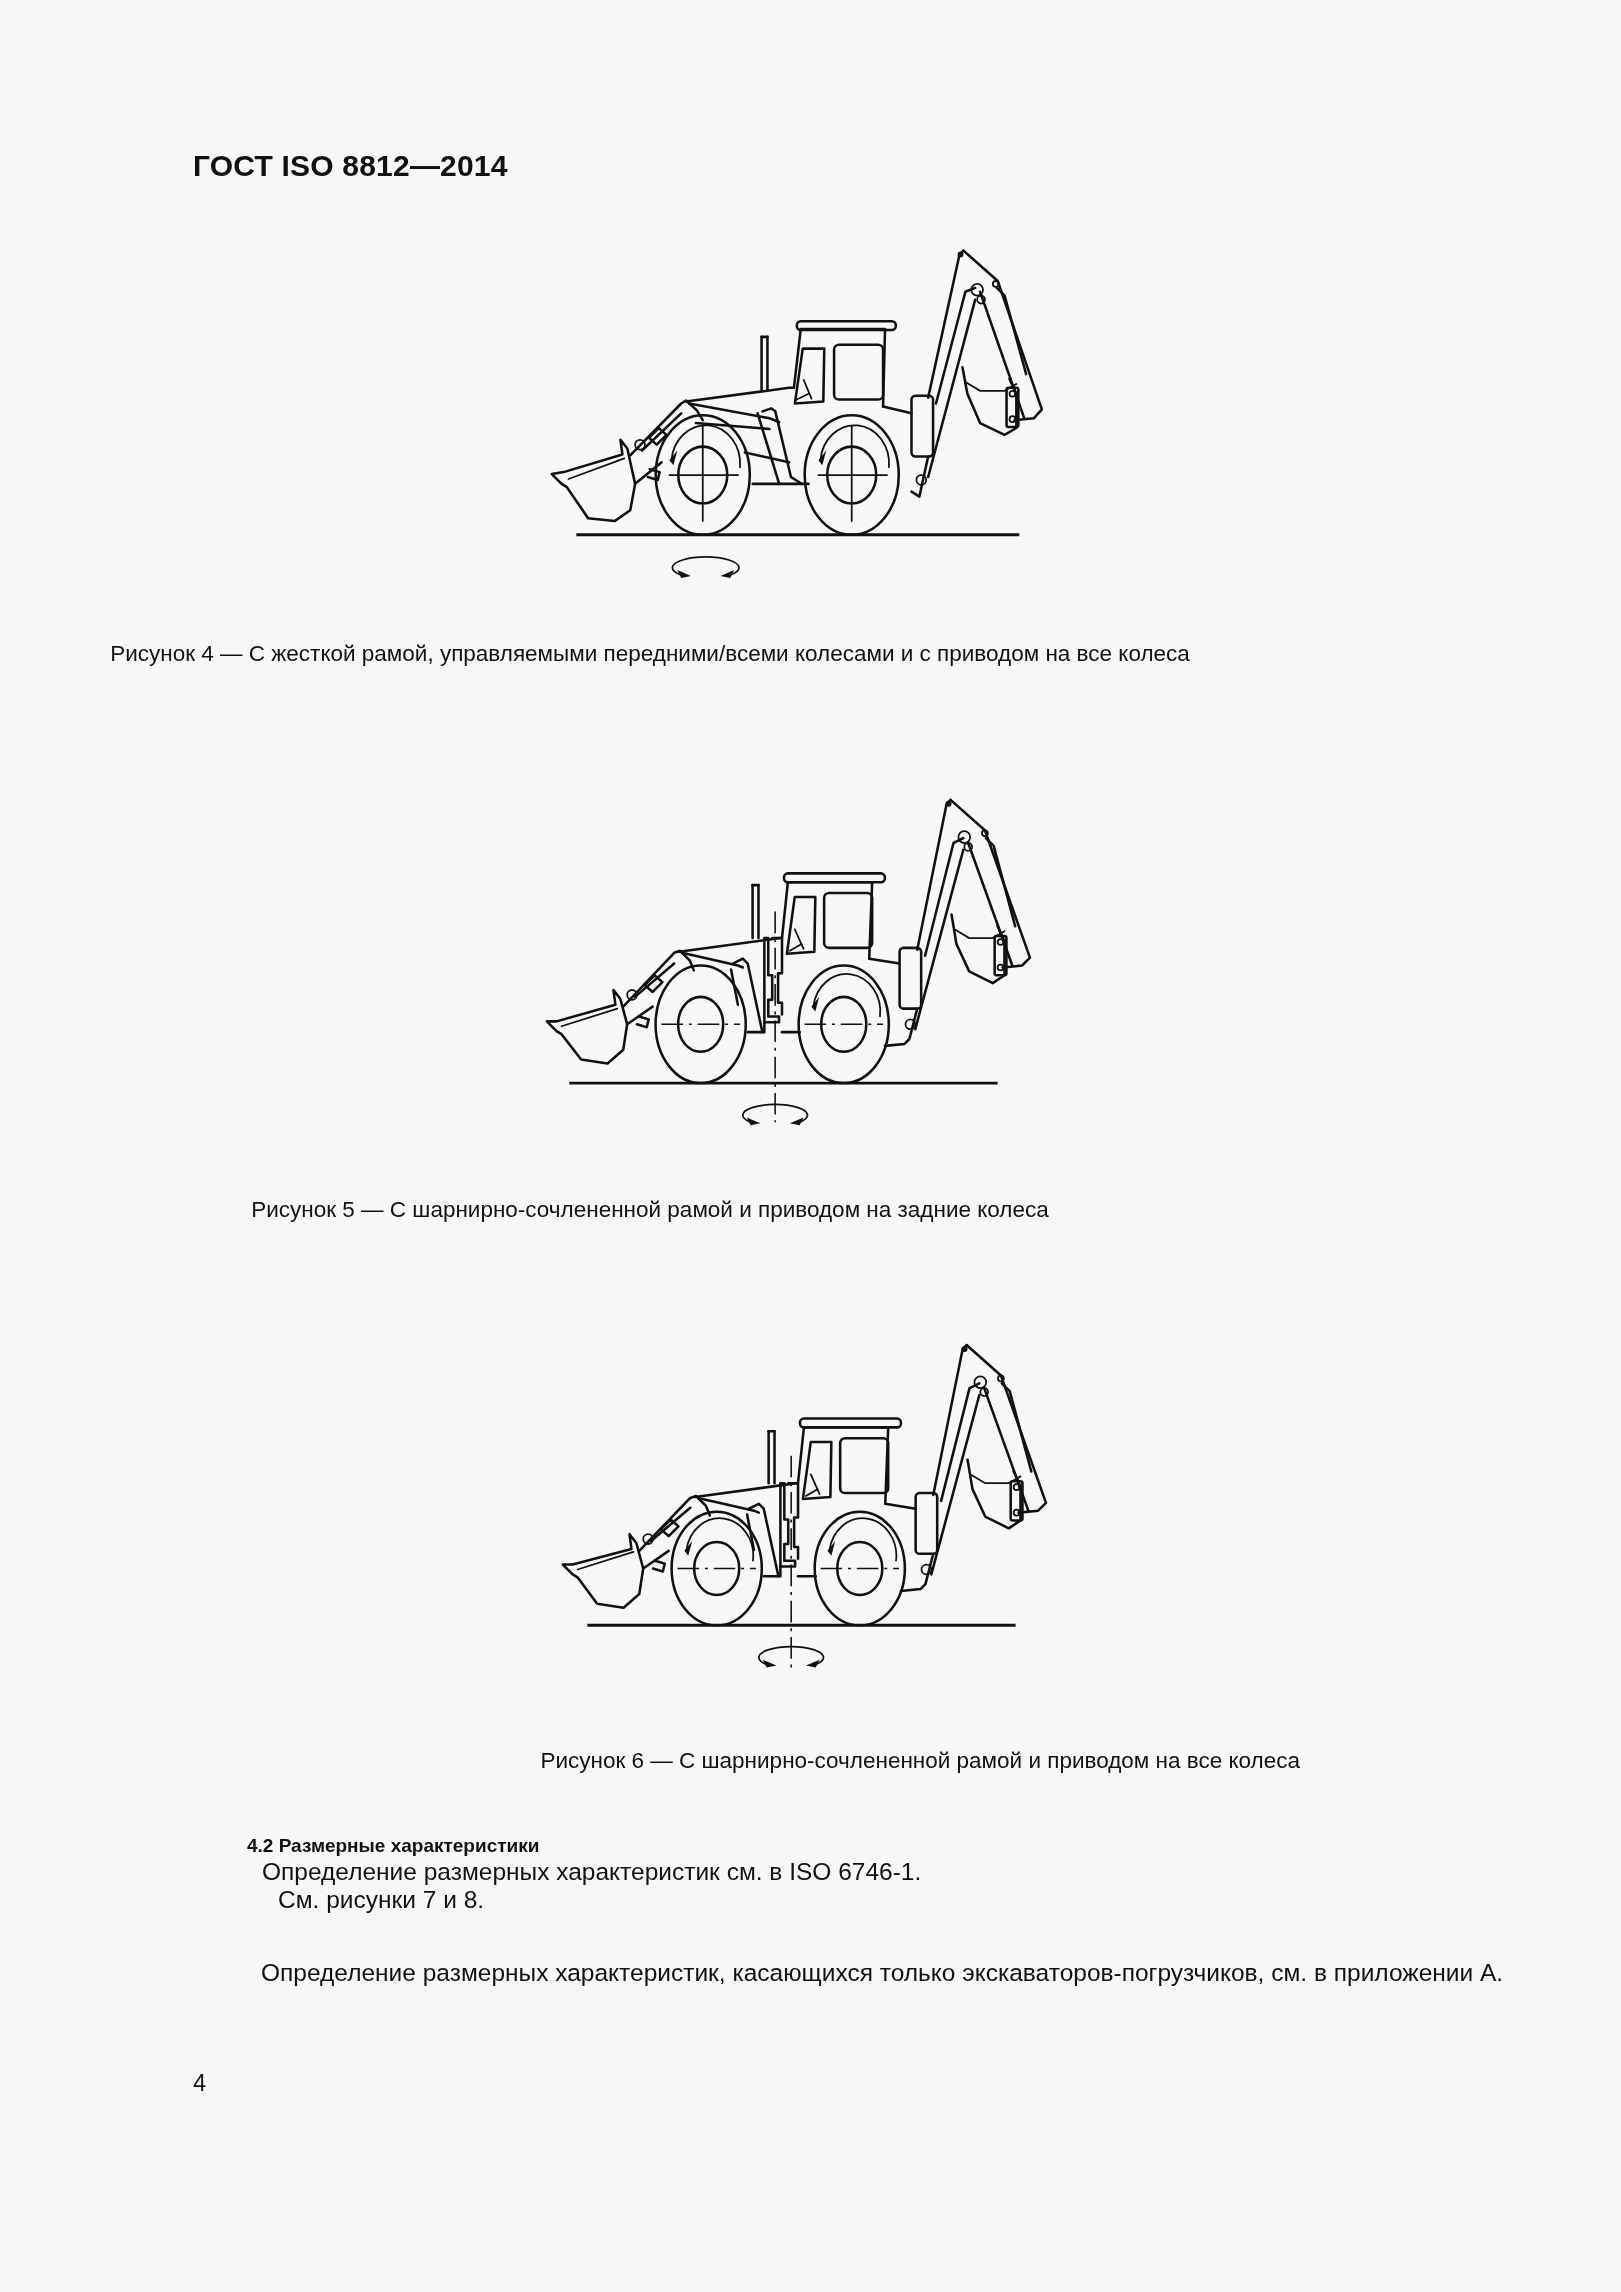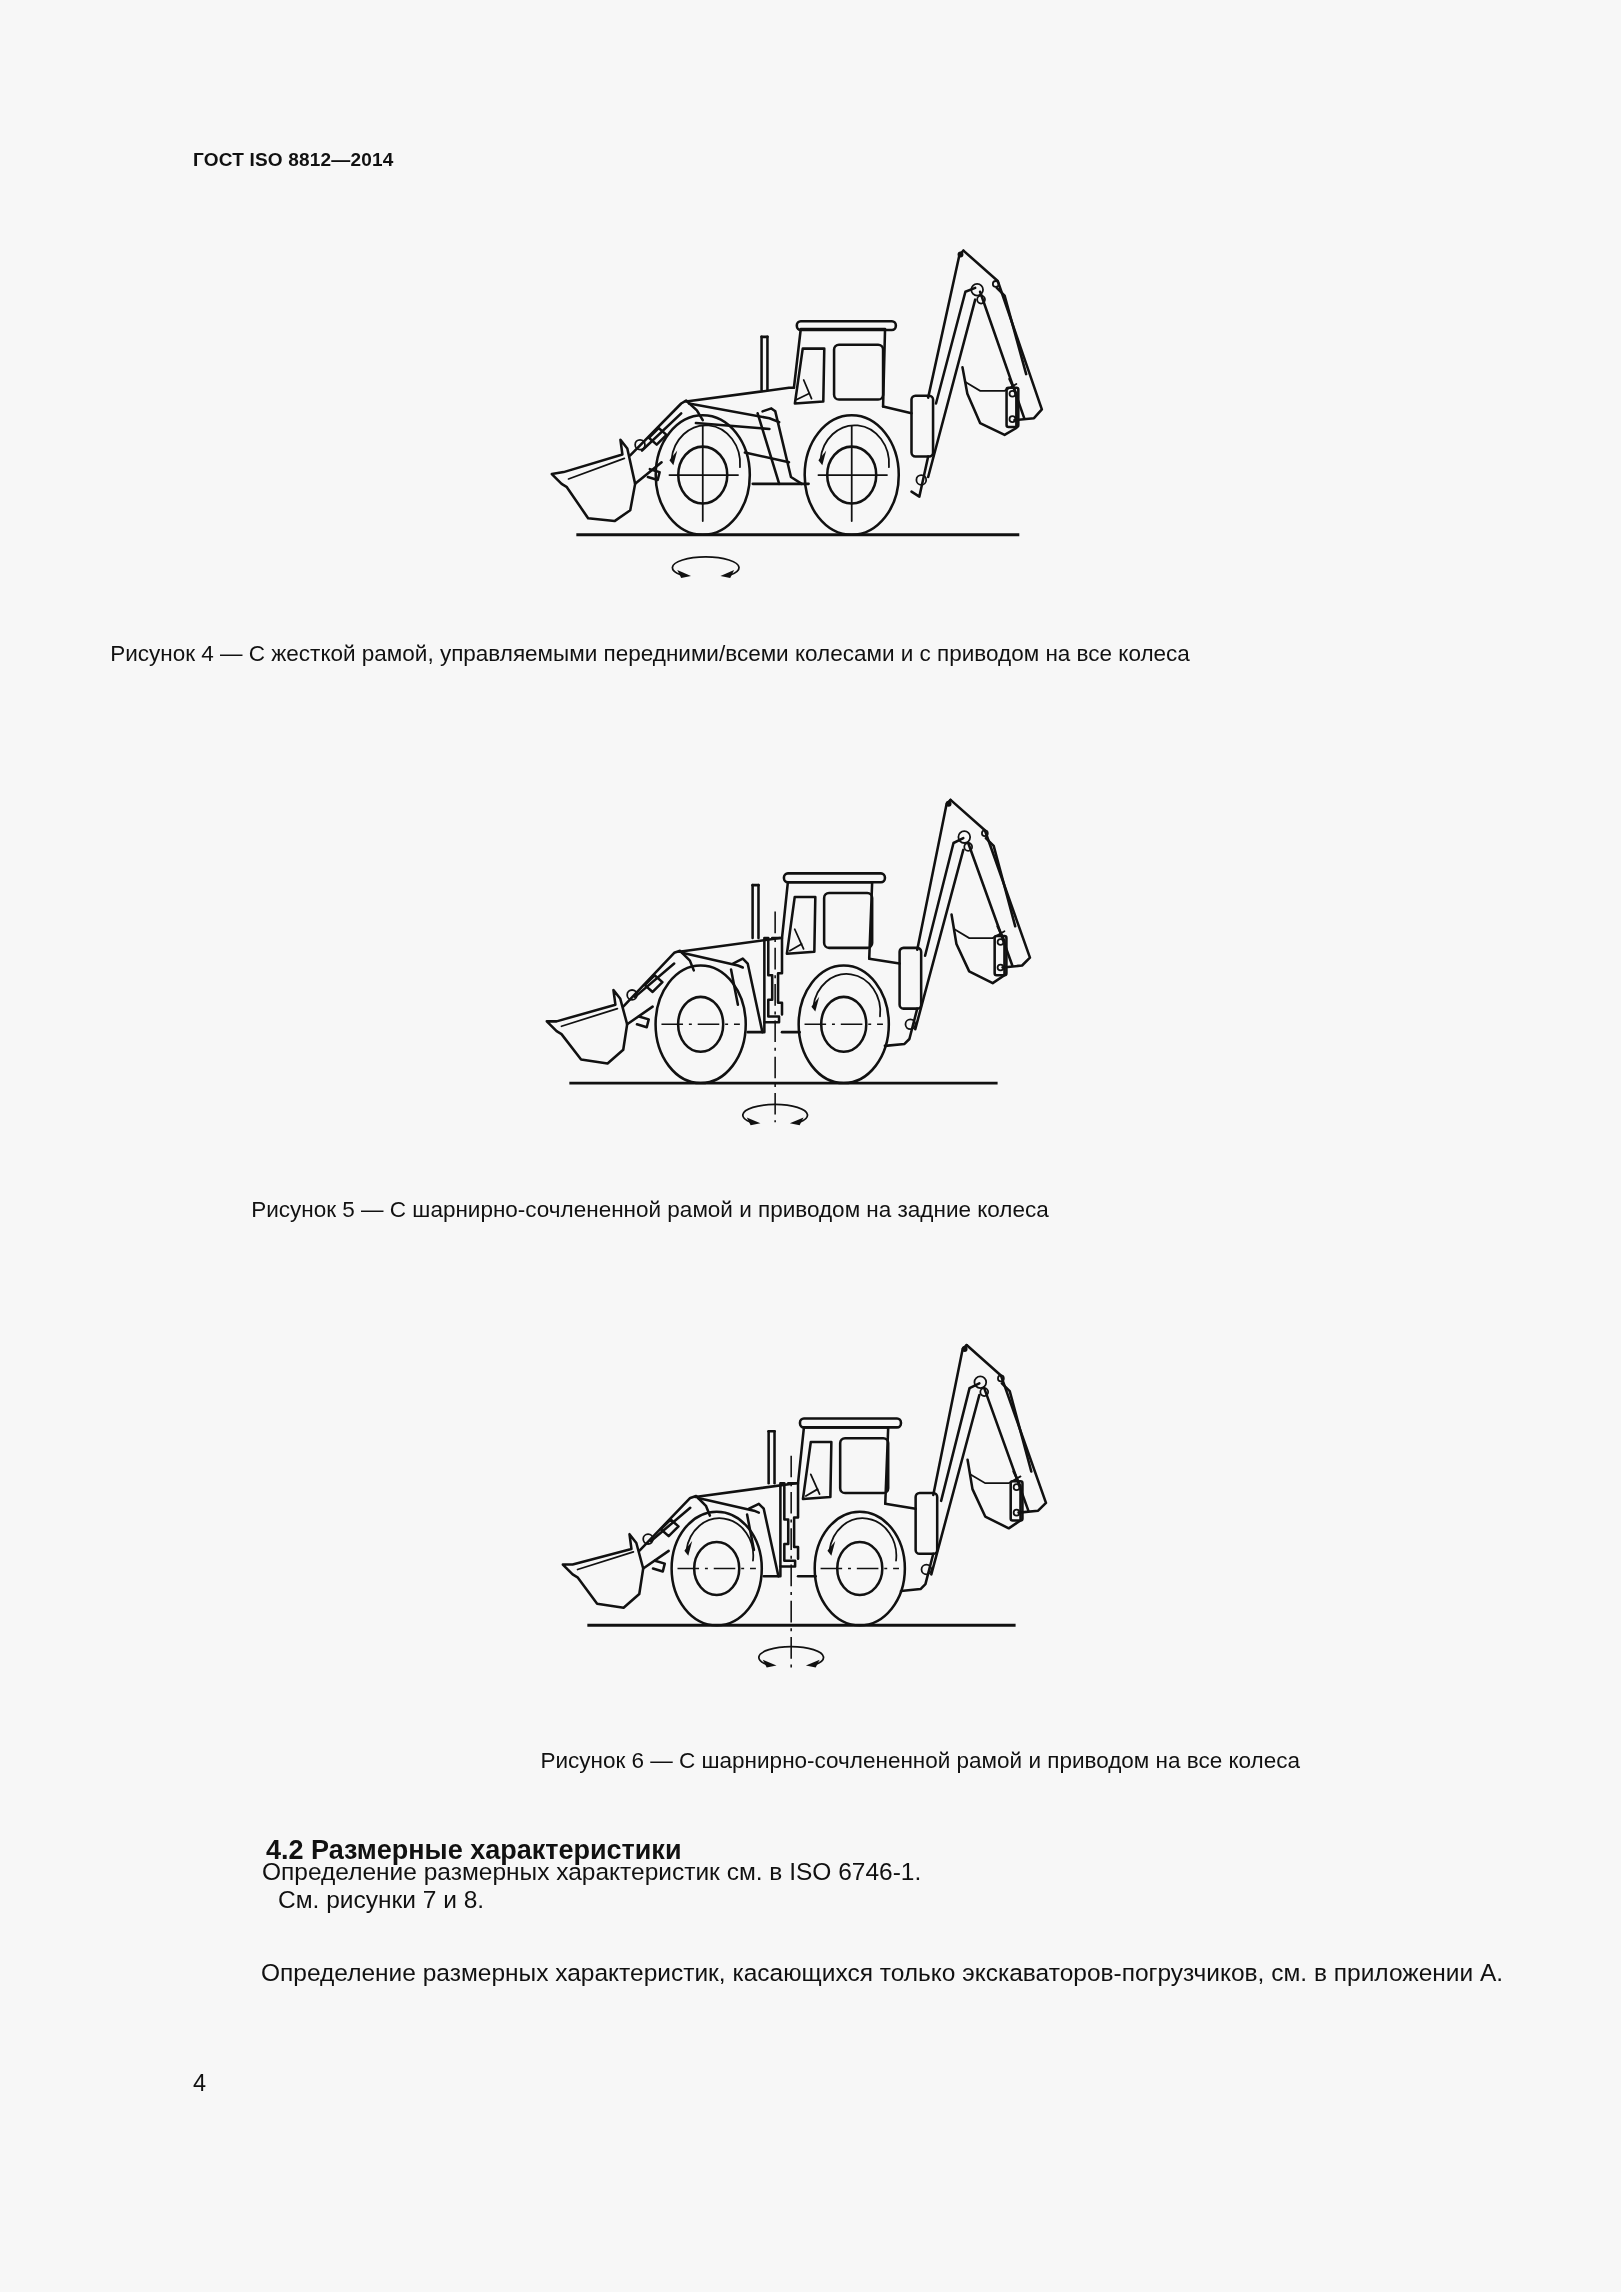--- a/index.html
+++ b/index.html
@@ -7,31 +7,31 @@
     width: 1621px; height: 2293px;
     background: #f7f7f7;
     position: relative;
     font-family: "Liberation Sans", "DejaVu Sans", sans-serif;
     color: #111;
     overflow: hidden;
   }
   .abs { position: absolute; }
   .header-title {
     left: 193px; top: 149px;
-    font-size: 19px; font-weight: bold; letter-spacing: 0.2px;
+    font-size: 30px; font-weight: bold; letter-spacing: 0.2px;
   }
   .figure { position: absolute; }
   .figure svg { display: block; }
   .caption {
     position: absolute; left: 0; width: 1300px;
     text-align: center; font-size: 22.5px;
   }
   .section-heading {
-    left: 266px; top: 1835px;
-    font-size: 27px; font-weight: bold;
+    left: 247px; top: 1835px;
+    font-size: 19px; font-weight: bold;
   }
   .para {
     position: absolute; font-size: 24.5px; line-height: 35px;
   }
   .p-indent { left: 262px; }
   .p-wrap { left: 176px; width: 1333px; text-indent: 85px; }
   .page-number { left: 193px; top: 2070px; font-size: 23.5px; }
   svg .ln { fill: none; stroke: #111; stroke-width: 2.6; stroke-linejoin: round; stroke-linecap: round; }
   svg .thin { fill: none; stroke: #111; stroke-width: 1.8; stroke-linecap: round; }
   svg .dash { fill: none; stroke: #111; stroke-width: 1.6; stroke-dasharray: 22 6 3 6; }

